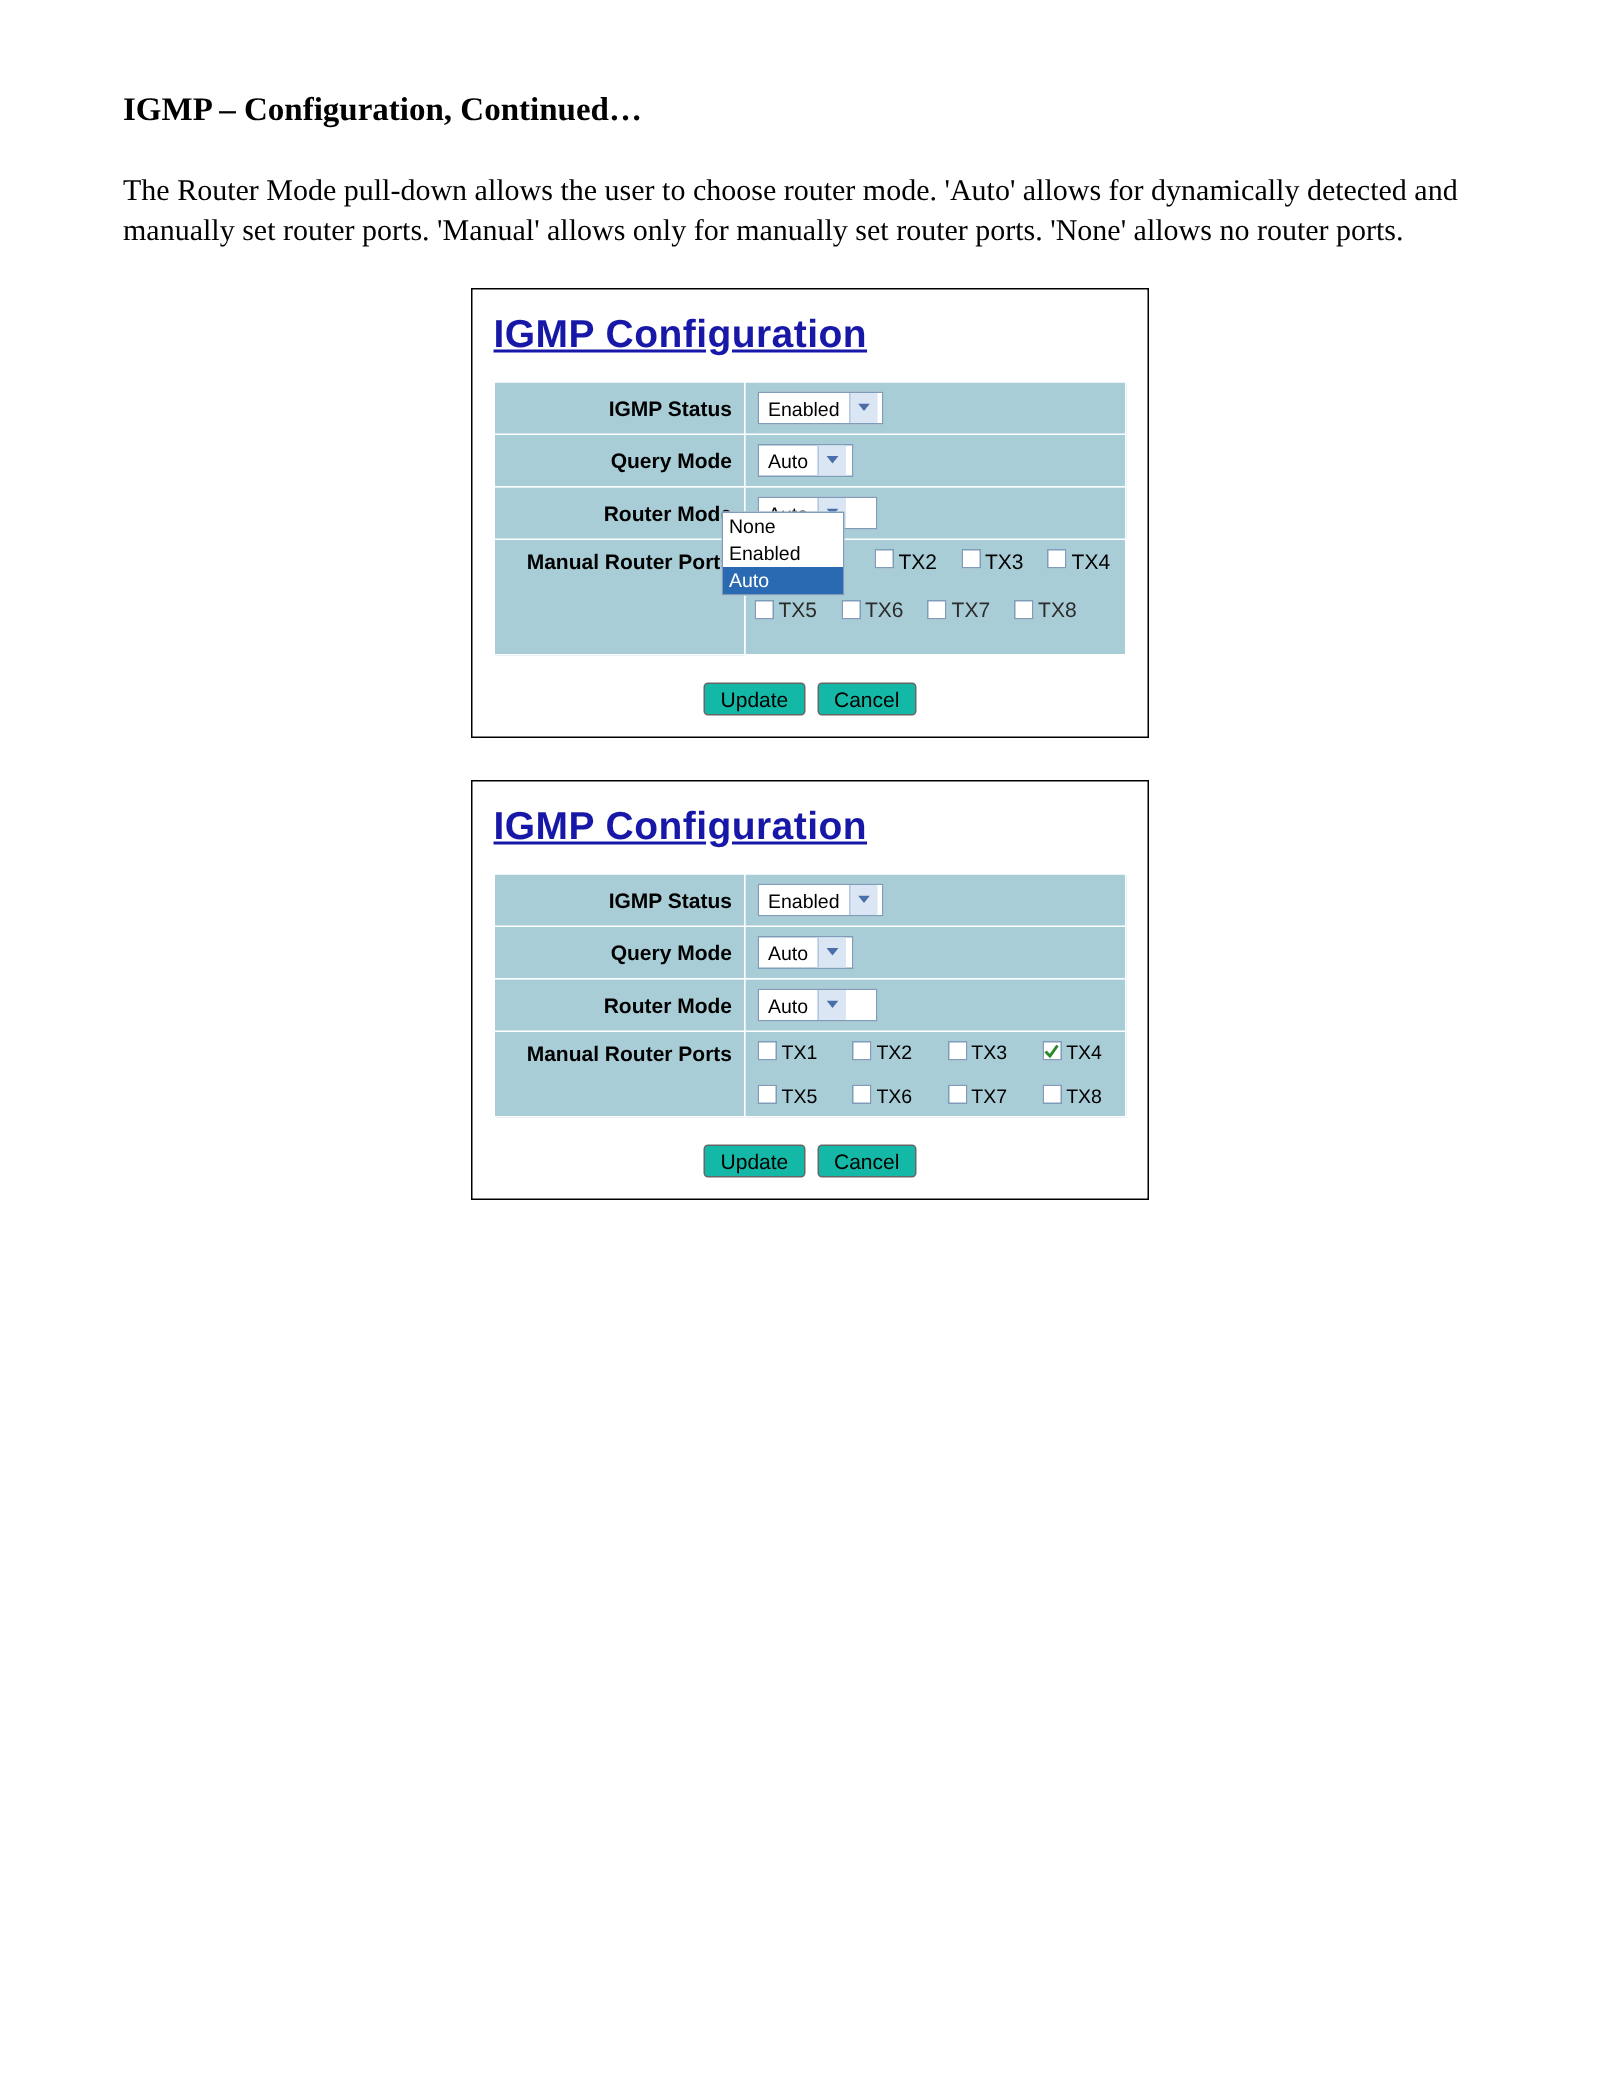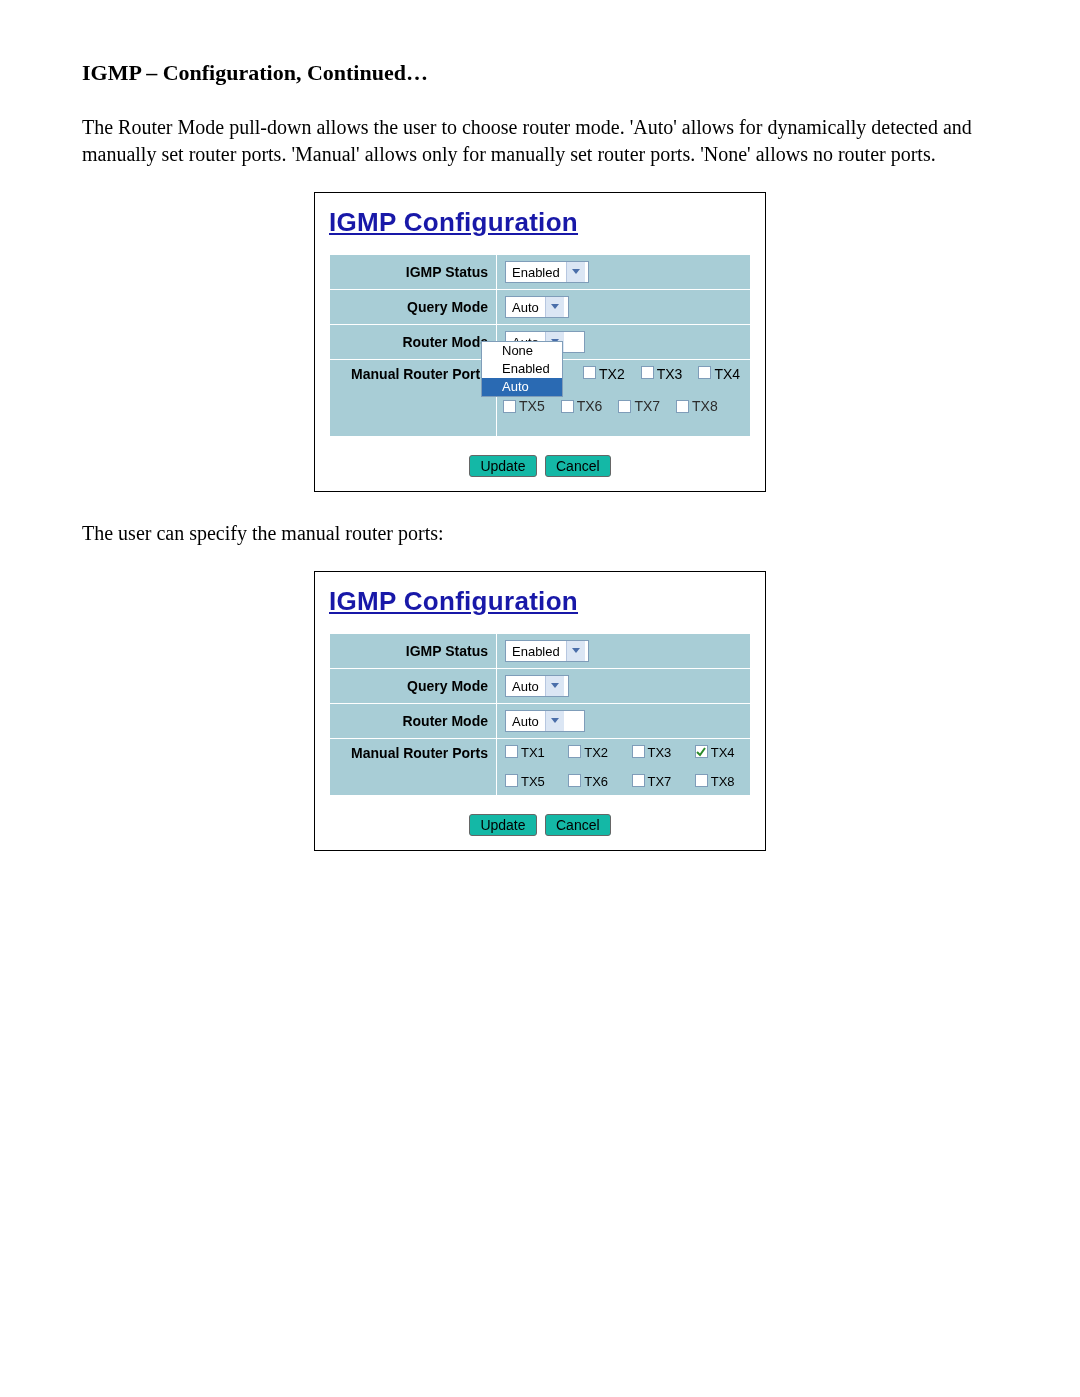--- a/index.html
+++ b/index.html
@@ -100,21 +100,21 @@
     left: 166px;
     top: 148px;
     width: 80px;
     border: 1px solid #7f9db9;
     background: #fff;
     font-size: 13px;
     z-index: 5;
     box-shadow: none;
   }
   .open-dropdown .opt {
-    padding: 1px 20px;
+    padding: 1px 4px;
     line-height: 16px;
     color: #000;
   }
   .open-dropdown .opt.sel {
     background: #2a6ab3;
     color: #fff;
   }
   .ports-grid {
     display: grid;
     grid-template-columns: repeat(4, auto);
@@ -275,21 +275,20 @@
         <div class="opt sel">Auto</div>
       </div>
 
       <div class="buttons-row">
         <span class="btn">Update</span>
         <span class="btn">Cancel</span>
       </div>
     </div>
   </div>
 
-  <p class="body-text">The user can specify the manual router ports:</p>
 
   <div class="panel-wrap">
     <div class="panel">
       <div class="panel-title">IGMP Configuration</div>
 
       <table class="cfg">
         <tbody>
             <tr>
           <th>IGMP Status</th>
           <td>

